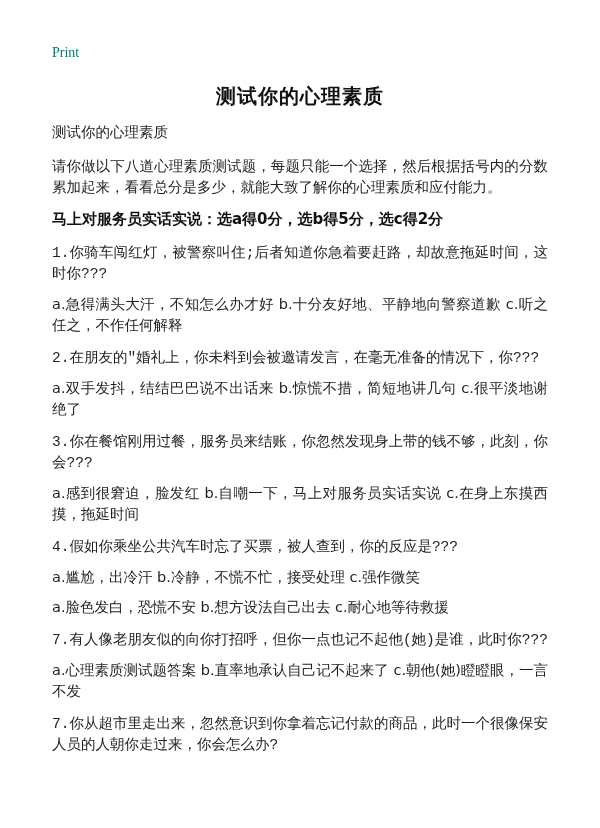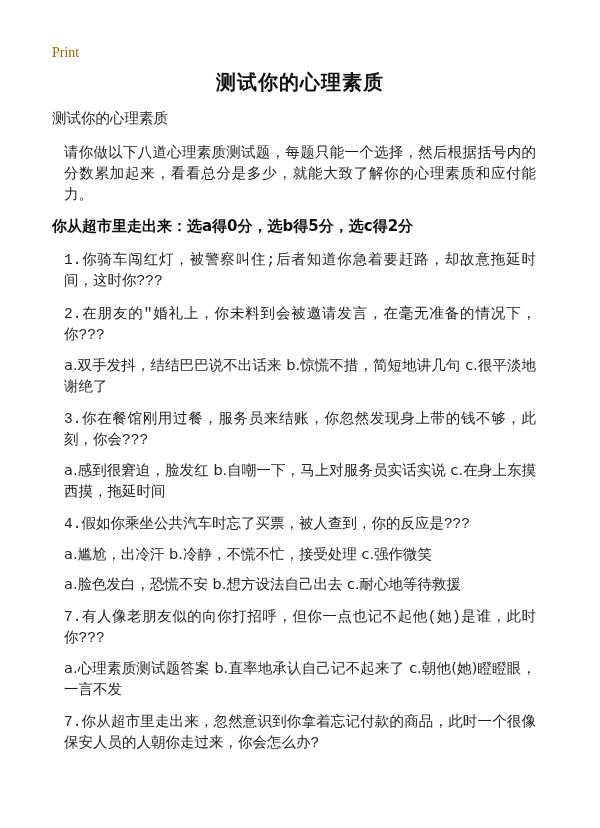--- a/index.html
+++ b/index.html
@@ -12,41 +12,41 @@
     font-family: "DejaVu Sans", sans-serif;
     color: #1f1f1f;
     overflow: hidden;
   }
   .content {
     padding: 42px 52px 0 52px;
   }
   .print-link {
     font-family: "Liberation Serif", serif;
     font-size: 14px;
-    color: #a16207;
+    color: #0f766e;
     display: inline-block;
-    margin-bottom: 8px;
+    margin-bottom: 22px;
     cursor: pointer;
   }
   .doc-title {
     font-size: 20px;
     font-weight: bold;
     text-align: center;
     color: #111111;
     margin-bottom: 13px;
     letter-spacing: 1px;
   }
   .doc-subtitle {
     font-size: 14.5px;
     margin-bottom: 14px;
   }
   p.body-par {
     font-size: 14.5px;
     line-height: 21px;
-    margin: 9px 12px;
+    margin: 9px 0;
     text-align: justify;
   }
   p.answer-key {
     font-weight: bold;
     font-size: 15px;
     color: #111111;
     margin: 11px 0 13px 0;
   }
   .question-block { margin: 0; }
   .question-block p.q-text { margin-top: 12px; font-family: Liberation Mono, monospace; }
@@ -58,24 +58,25 @@
   <div class="content">
 
     <span class="print-link">Print</span>
 
     <h1 class="doc-title">测试你的心理素质</h1>
 
     <div class="doc-subtitle">测试你的心理素质</div>
 
     <p class="body-par">请你做以下八道心理素质测试题，每题只能一个选择，然后根据括号内的分数累加起来，看看总分是多少，就能大致了解你的心理素质和应付能力。</p>
 
-    <p class="body-par answer-key">你从超市里走出来：选a得0分，选b得5分，选c得2分</p>
+    <p class="body-par answer-key">马上对服务员实话实说：选a得0分，选b得5分，选c得2分</p>
 
     <div class="question-block">
       <p class="body-par q-text">1.你骑车闯红灯，被警察叫住;后者知道你急着要赶路，却故意拖延时间，这时你???</p>
+      <p class="body-par a-text">a.急得满头大汗，不知怎么办才好 b.十分友好地、平静地向警察道歉 c.听之任之，不作任何解释</p>
     </div>
 
     <div class="question-block">
       <p class="body-par q-text">2.在朋友的"婚礼上，你未料到会被邀请发言，在毫无准备的情况下，你???</p>
       <p class="body-par a-text">a.双手发抖，结结巴巴说不出话来 b.惊慌不措，简短地讲几句 c.很平淡地谢绝了</p>
     </div>
 
     <div class="question-block">
       <p class="body-par q-text">3.你在餐馆刚用过餐，服务员来结账，你忽然发现身上带的钱不够，此刻，你会???</p>
       <p class="body-par a-text">a.感到很窘迫，脸发红 b.自嘲一下，马上对服务员实话实说 c.在身上东摸西摸，拖延时间</p>

